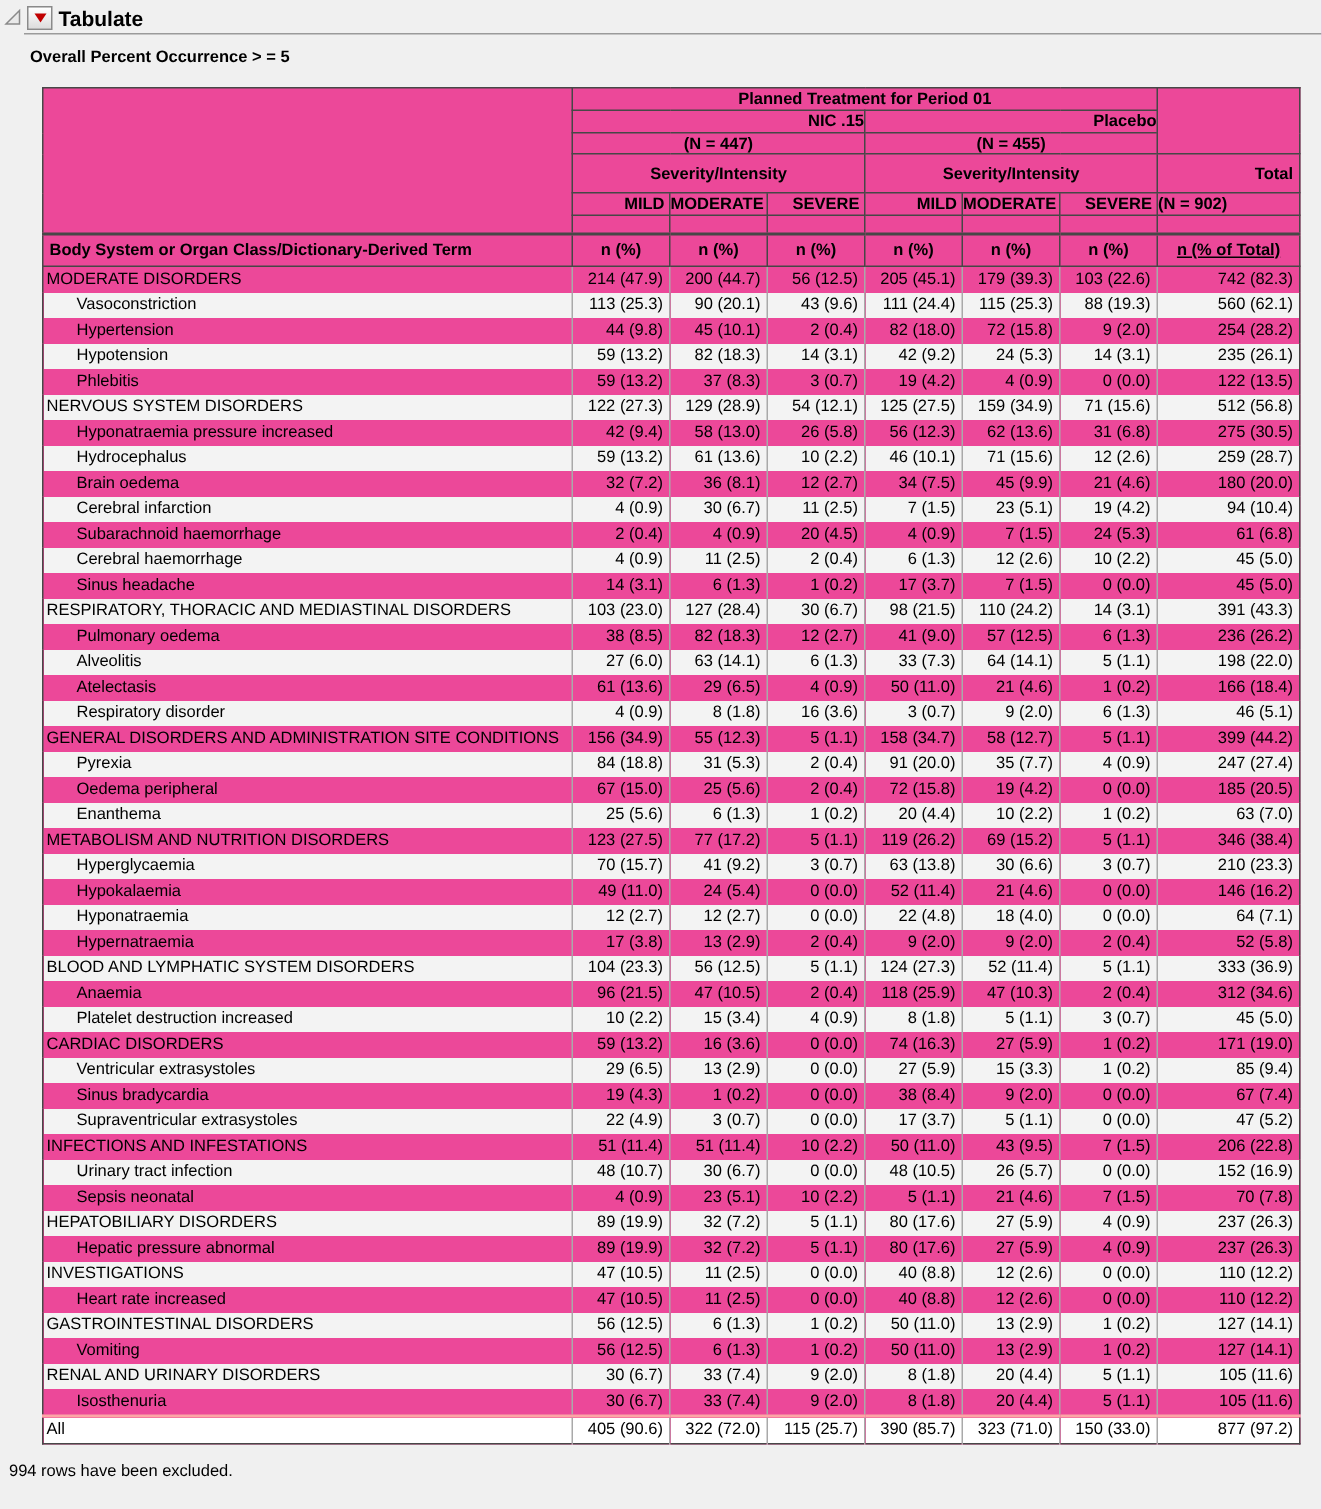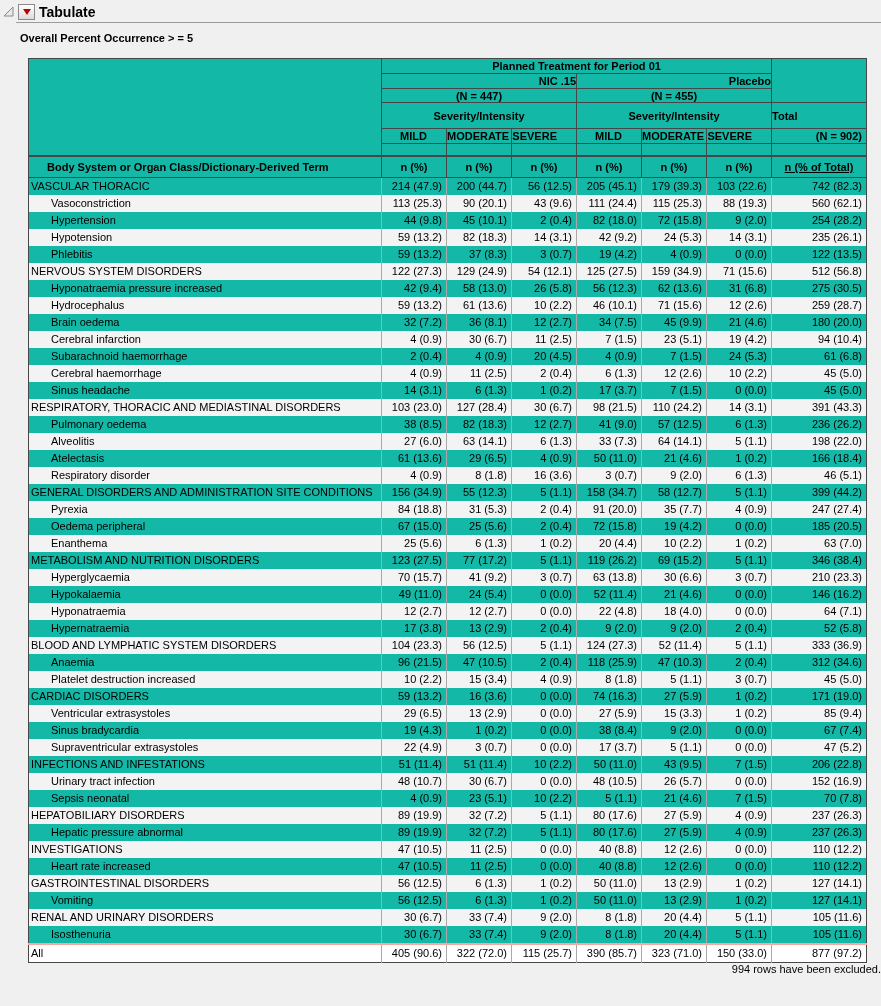--- a/index.html
+++ b/index.html
@@ -53,59 +53,58 @@
     font-size: 11px;
     font-weight: bold;
   }
   
   .tab-wrap { margin: 14px 0 0 28px; }
   table.tabulate {
     border-collapse: collapse;
     table-layout: fixed;
     width: 838px;
     font-size: 11px;
-    background: #14b8a6;
+    background: #ec4899;
     border: 1px solid #474747;
   }
   col.c-term  { width: 353px; }
   col.c-val   { width: 65px;  }
   col.c-total { width: 95px;  }
 
   thead td { font-weight: bold; border: 1px solid #474747; }
   td.h-corner      { border-bottom: none; }
   td.h-planned     { text-align: center; height: 15px; }
   td.h-total-empty { border-bottom: 1px solid #474747; }
   td.h-group       { text-align: right; height: 15px; }
   td.h-n           { text-align: center; height: 14px; }
   td.h-sev         { text-align: center; height: 15px; }
-  td.h-total       { padding-right: 4px; height: 26px; }
-  td.h-level       { text-align: right; padding-right: 19px; height: 15px; }
-  td.h-totaln      { text-align: right; padding-right: 4px; height: 15px; }
+  td.h-total       { text-align: right; padding-right: 4px; height: 26px; }
+  td.h-level       { text-align: right; padding-right: 3px; height: 15px; }
+  td.h-totaln      { text-align: left; padding-right: 4px; height: 15px; }
   td.h-spacer      { height: 12px; }
   tr.stat-row td   { border-top: 2px solid #474747; border-bottom: 1px solid #474747; height: 22px; }
-  td.h-term        { text-align: left; padding-left: 18px; }
+  td.h-term        { text-align: left; padding-left: 4px; }
   td.h-stat        { text-align: center; }
   td.h-stat-total  { text-align: center; text-decoration: underline; }
 
   tbody td { height: 17px; padding: 0; line-height: 17px; white-space: nowrap; overflow: hidden; }
   tbody td.term { padding-left: 2px; text-align: left; }
   tbody td.term.indent { padding-left: 22px; }
   tbody td.val {
     text-align: right;
     padding-right: 4px;
     border-left: 1px solid #a9a9a9;
   }
   tbody tr.stripe td { background: #f3f3f3; }
   tbody tr.all-row td { border-top: 2px solid #fca5a5; background: #ffffff; }
 
   
   .footer-note {
-    margin: 0 0 0 6px;
+    margin: 12px 0 0 6px;
     font-size: 11px;
-    text-align: right;
   }
 </style>
 </head>
 <body>
 
 <div class="title-bar">
   <div class="title-rule"></div>
   <svg class="disclosure" viewBox="0 0 13 13">
     <polygon points="11,2 11,11 2,11" fill="#e9e9e9" stroke="#8a8a8a" stroke-width="1"></polygon>
   </svg>
@@ -172,21 +171,21 @@
         <td class="h-stat">n (%)</td>
         <td class="h-stat">n (%)</td>
         <td class="h-stat">n (%)</td>
         <td class="h-stat">n (%)</td>
         <td class="h-stat">n (%)</td>
         <td class="h-stat-total">n (% of Total)</td>
       </tr>
     </thead>
     <tbody>
         <tr>
-          <td class="term">VASCULAR THORACIC</td>
+          <td class="term">MODERATE DISORDERS</td>
           <td class="val">214 (47.9)</td>
           <td class="val">200 (44.7)</td>
           <td class="val">56 (12.5)</td>
           <td class="val">205 (45.1)</td>
           <td class="val">179 (39.3)</td>
           <td class="val">103 (22.6)</td>
           <td class="val total">742 (82.3)</td>
         </tr>
         <tr class="stripe">
           <td class="term indent">Vasoconstriction</td>
@@ -224,21 +223,21 @@
           <td class="val">37 (8.3)</td>
           <td class="val">3 (0.7)</td>
           <td class="val">19 (4.2)</td>
           <td class="val">4 (0.9)</td>
           <td class="val">0 (0.0)</td>
           <td class="val total">122 (13.5)</td>
         </tr>
         <tr class="stripe">
           <td class="term">NERVOUS SYSTEM DISORDERS</td>
           <td class="val">122 (27.3)</td>
-          <td class="val">129 (24.9)</td>
+          <td class="val">129 (28.9)</td>
           <td class="val">54 (12.1)</td>
           <td class="val">125 (27.5)</td>
           <td class="val">159 (34.9)</td>
           <td class="val">71 (15.6)</td>
           <td class="val total">512 (56.8)</td>
         </tr>
         <tr>
           <td class="term indent">Hyponatraemia pressure increased</td>
           <td class="val">42 (9.4)</td>
           <td class="val">58 (13.0)</td>

